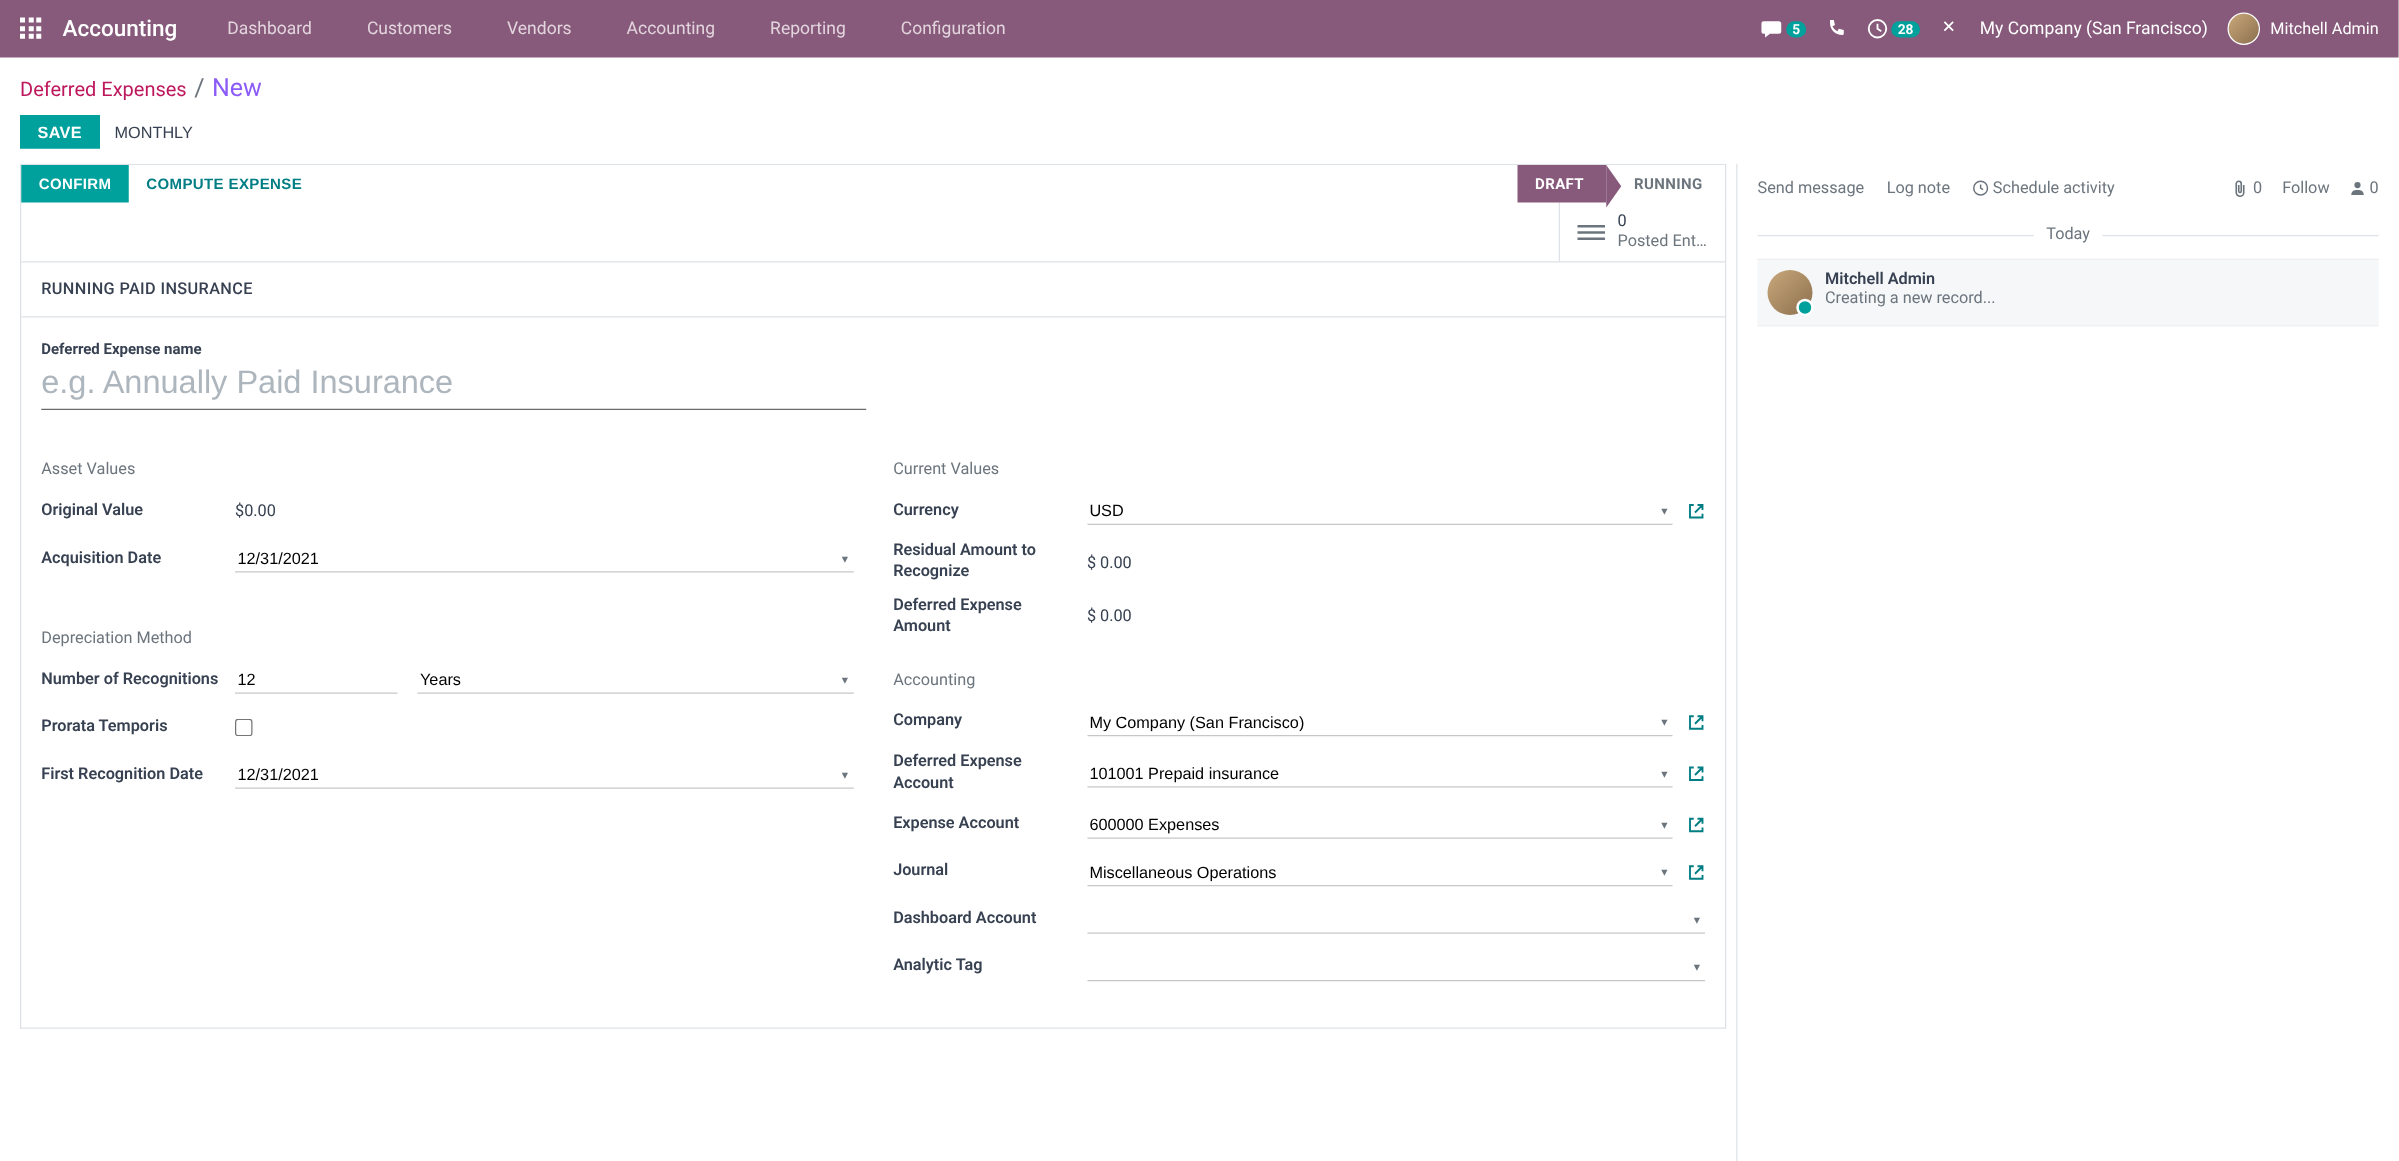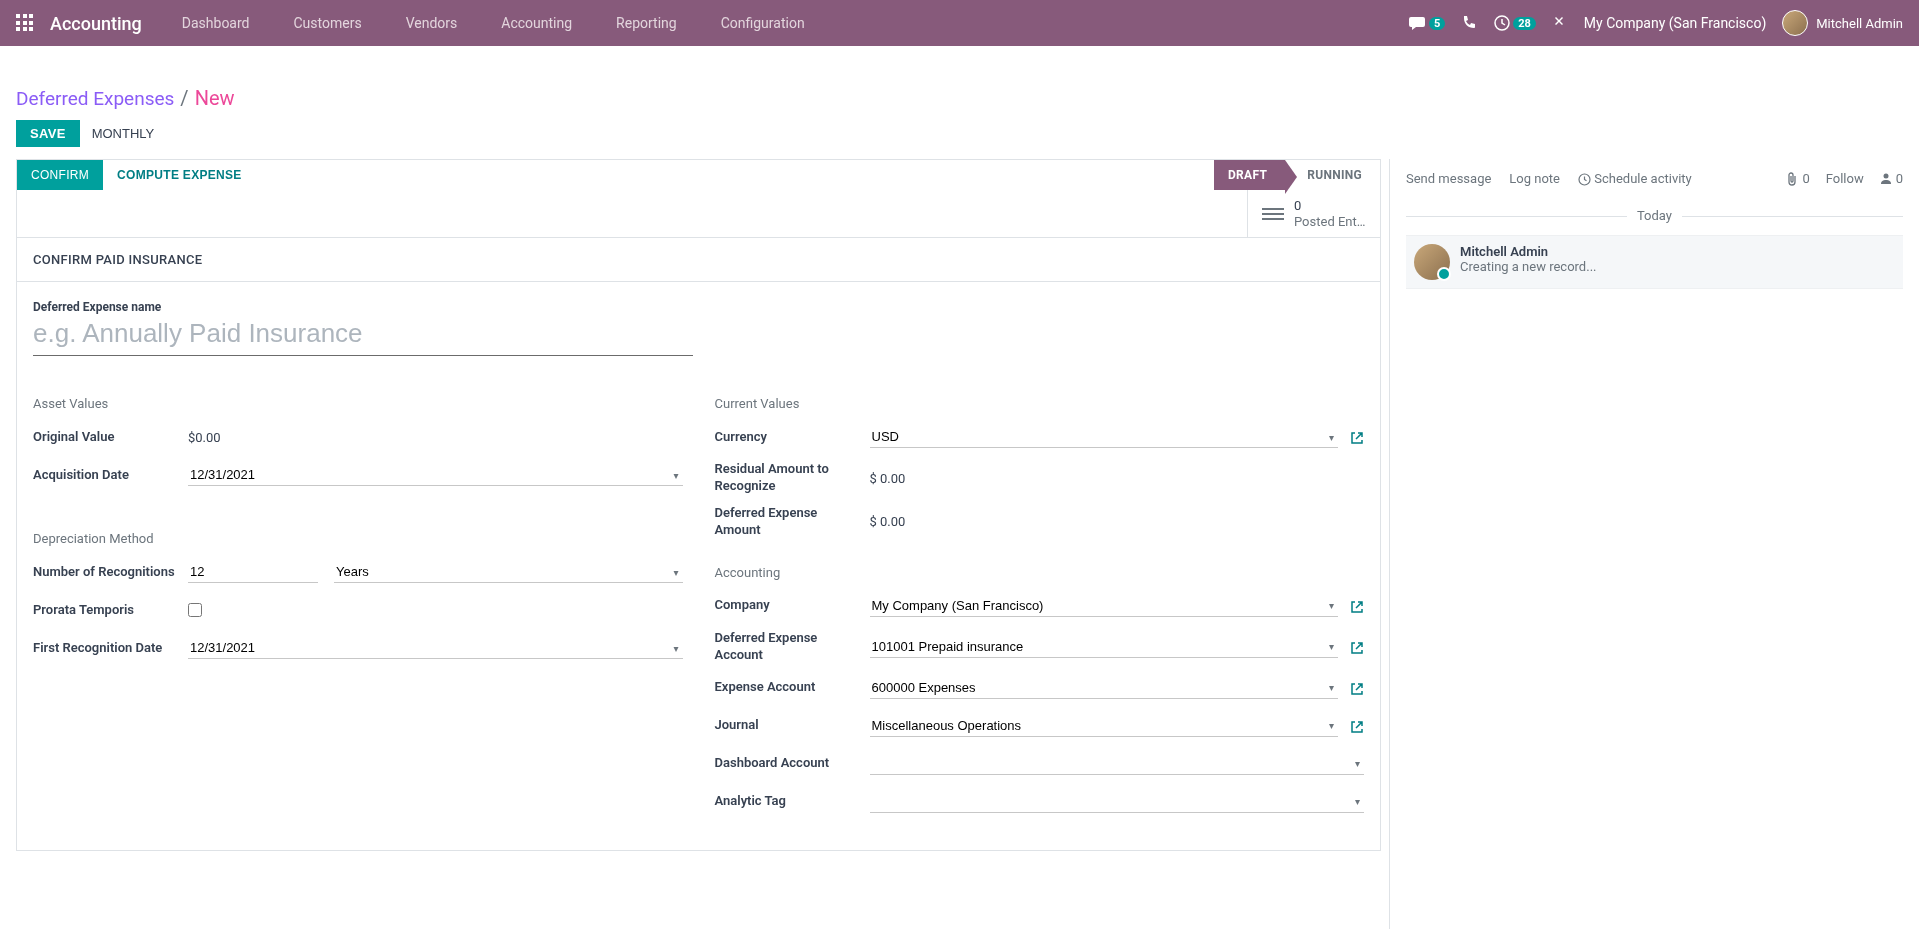--- a/index.html
+++ b/index.html
@@ -11,35 +11,35 @@
 .app-title { font-size: 18px; font-weight: 500; margin-right: 24px; }
 .nav-items { display: flex; gap: 12px; }
 .nav-item { padding: 0 16px; color: #e3d5dd; cursor: pointer; font-size: 14px; }
 .topbar-right { margin-left: auto; display: flex; align-items: center; gap: 16px; }
 .msg-badge { position: relative; cursor: pointer; display: flex; align-items: center; }
 .badge-count { background: #00a09d; color: #fff; border-radius: 9px; padding: 0 5px; font-size: 11px; font-weight: 700; margin-left: 2px; }
 .company-name { font-size: 14px; color: #fff; cursor: pointer; }
 .user-area { display: flex; align-items: center; gap: 8px; cursor: pointer; }
 .avatar { width: 26px; height: 26px; border-radius: 50%; background: linear-gradient(135deg,#c9a87a,#8b6f4e); border: 1px solid #fff; }
 .breadcrumbs { padding: 12px 16px 4px; display: flex; align-items: baseline; gap: 6px; }
-.bc-link { color: #8b5cf6; font-size: 19px; cursor: pointer; }
+.bc-link { color: #be185d; font-size: 16px; cursor: pointer; }
 .bc-sep { color: #6c757d; font-size: 20px; }
-.bc-current { color: #ec4899; font-size: 20px; margin-top: 28px; }
+.bc-current { color: #8b5cf6; font-size: 20px; }
 .action-row { padding: 6px 16px 12px; display: flex; gap: 12px; align-items: center; }
 .btn-save { background: #00a09d; color: #fff; border: none; padding: 6px 14px; font-weight: 700; font-size: 13px; cursor: pointer; letter-spacing: 0.3px; }
 .btn-discard { background: none; border: none; color: #374151; font-size: 13px; cursor: pointer; }
 .main-wrap { display: flex; height: calc(100vh - 114px); }
 .form-col { flex: 1; overflow-y: auto; padding: 0 8px 0 16px; position: relative; }
 .form-col::-webkit-scrollbar { width: 14px; }
 .form-col::-webkit-scrollbar-track { background: #f1f1f1; }
 .form-col::-webkit-scrollbar-thumb { background: #b8b8b8; border-radius: 2px; }
 .chat-col { width: 530px; border-left: 1px solid #dee2e6; padding: 12px 16px; }
 .statusbar { display: flex; align-items: center; background: #fff; border: 1px solid #dee2e6; border-bottom: none; }
 .sb-left { display: flex; gap: 0; }
-.sb-btn { background: #00a09d; color: #fff; border: none; padding: 8px 14px; font-weight: 400; font-size: 12px; cursor: pointer; letter-spacing: 0.3px; }
+.sb-btn { background: #00a09d; color: #fff; border: none; padding: 8px 14px; font-weight: 700; font-size: 12px; cursor: pointer; letter-spacing: 0.3px; }
 .sb-btn-link { background: none; color: #017e84; border: none; padding: 8px 14px; font-weight: 700; font-size: 12px; cursor: pointer; letter-spacing: 0.3px; }
 .sb-right { margin-left: auto; display: flex; align-items: flex-end; }
 .status-chip { padding: 8px 18px 8px 14px; font-weight: 700; font-size: 12px; position: relative; display: flex; align-items: center; letter-spacing: 0.3px; }
 .status-active { background: #875a7b; color: #fff; }
 .status-active::after { content: ""; position: absolute; right: -12px; top: 0; bottom: 0; width: 0; height: 0; border-top: 17px solid transparent; border-bottom: 17px solid transparent; border-left: 12px solid #875a7b; z-index: 1; }
 .status-inactive { color: #6c757d; padding-left: 22px; }
 .form-box { border: 1px solid #dee2e6; border-top: none; background: #fff; }
 .smart-row { display: flex; justify-content: flex-end; border-bottom: 1px solid #dee2e6; }
 .smart-btn { border-left: 1px solid #dee2e6; padding: 8px 14px; display: flex; align-items: center; gap: 10px; cursor: pointer; min-width: 120px; }
 .smart-icon { width: 22px; display: flex; flex-direction: column; gap: 3px; }
@@ -173,21 +173,21 @@
               <span></span>
               <span></span>
             </div>
           <div class="smart-stat">
             <span class="smart-num">0</span>
             <span class="smart-label">Posted Ent...</span>
           </div>
         </div>
       </div>
 
-      <div class="ribbon-title">CONFIRM PAID INSURANCE</div>
+      <div class="ribbon-title">RUNNING PAID INSURANCE</div>
 
       <div class="form-inner">
         <div class="name-label">Deferred Expense name</div>
         <input class="name-input" placeholder="e.g. Annually Paid Insurance" style="">
 
         <div class="cols">
           <div class="col">
             <div class="section-title">Asset Values</div>
             <div class="field-row">
               <div class="field-label">Original Value</div>

